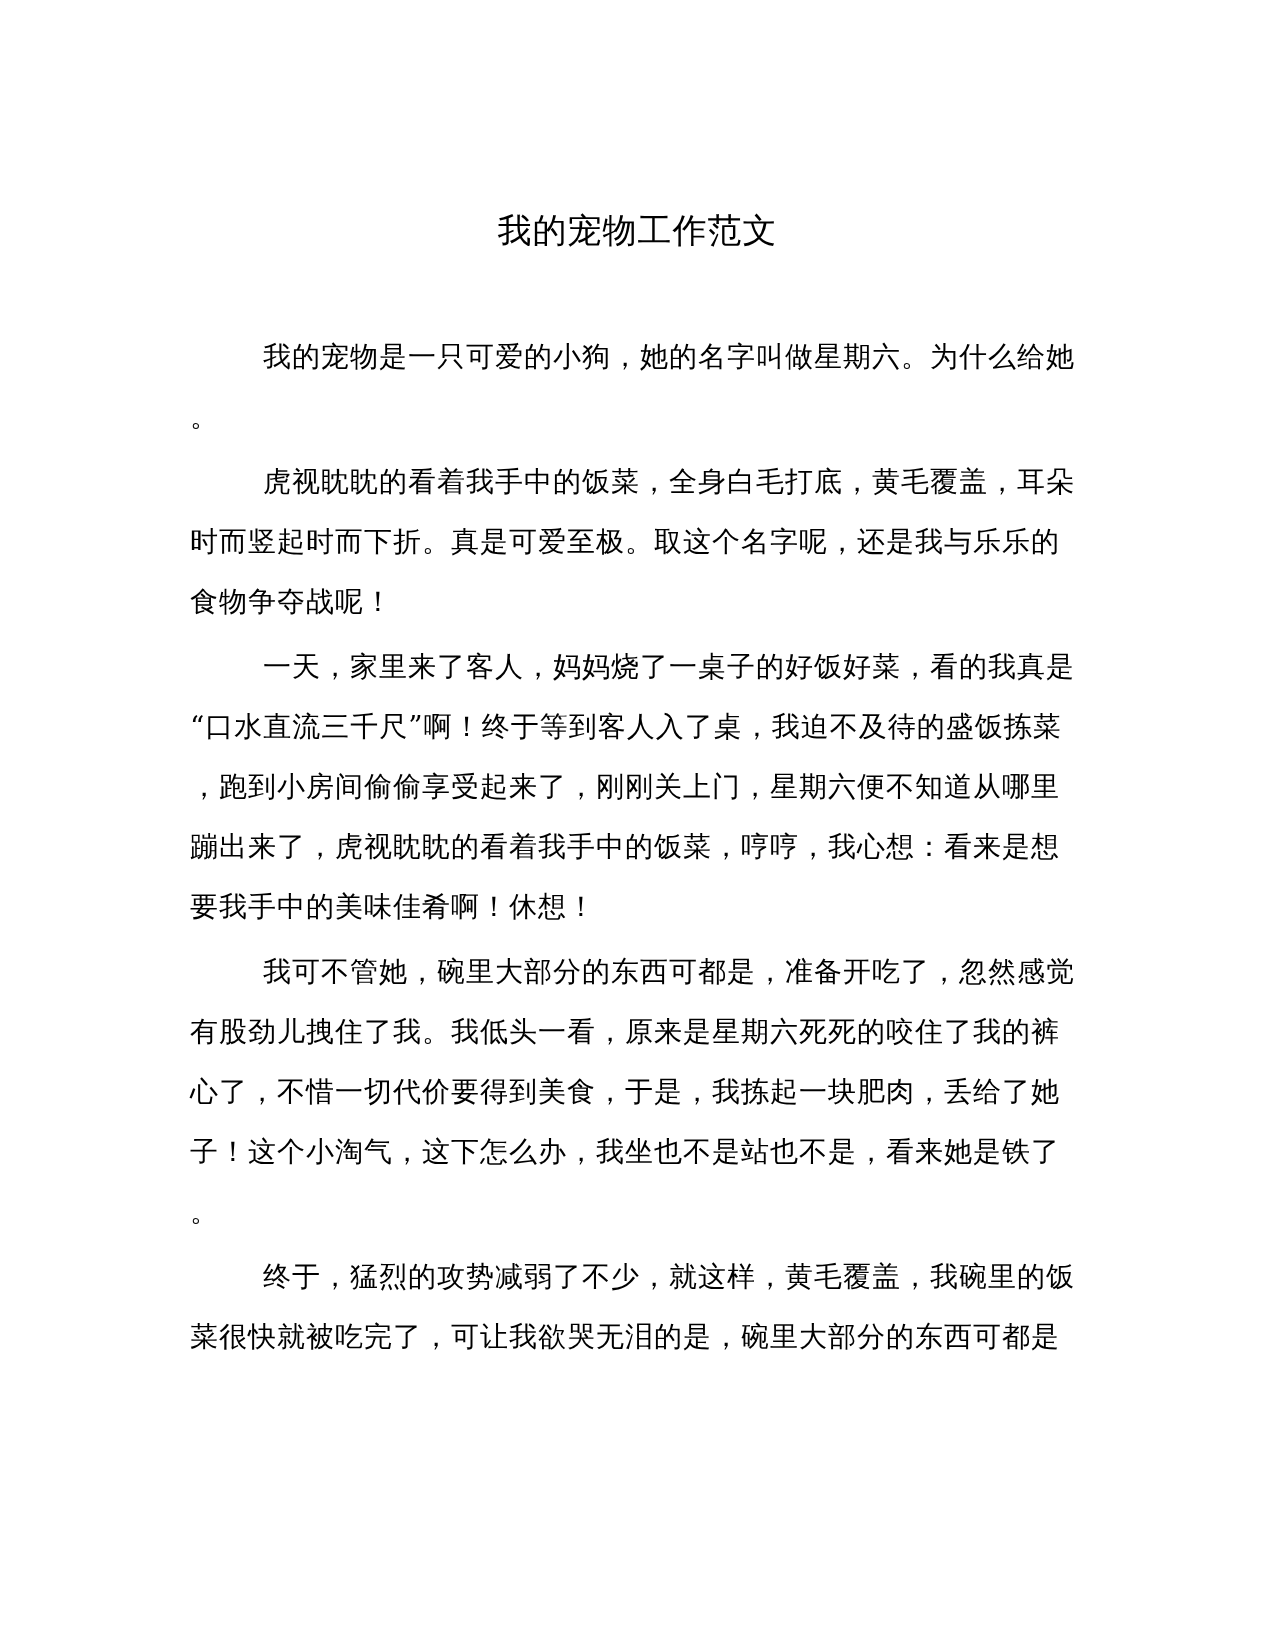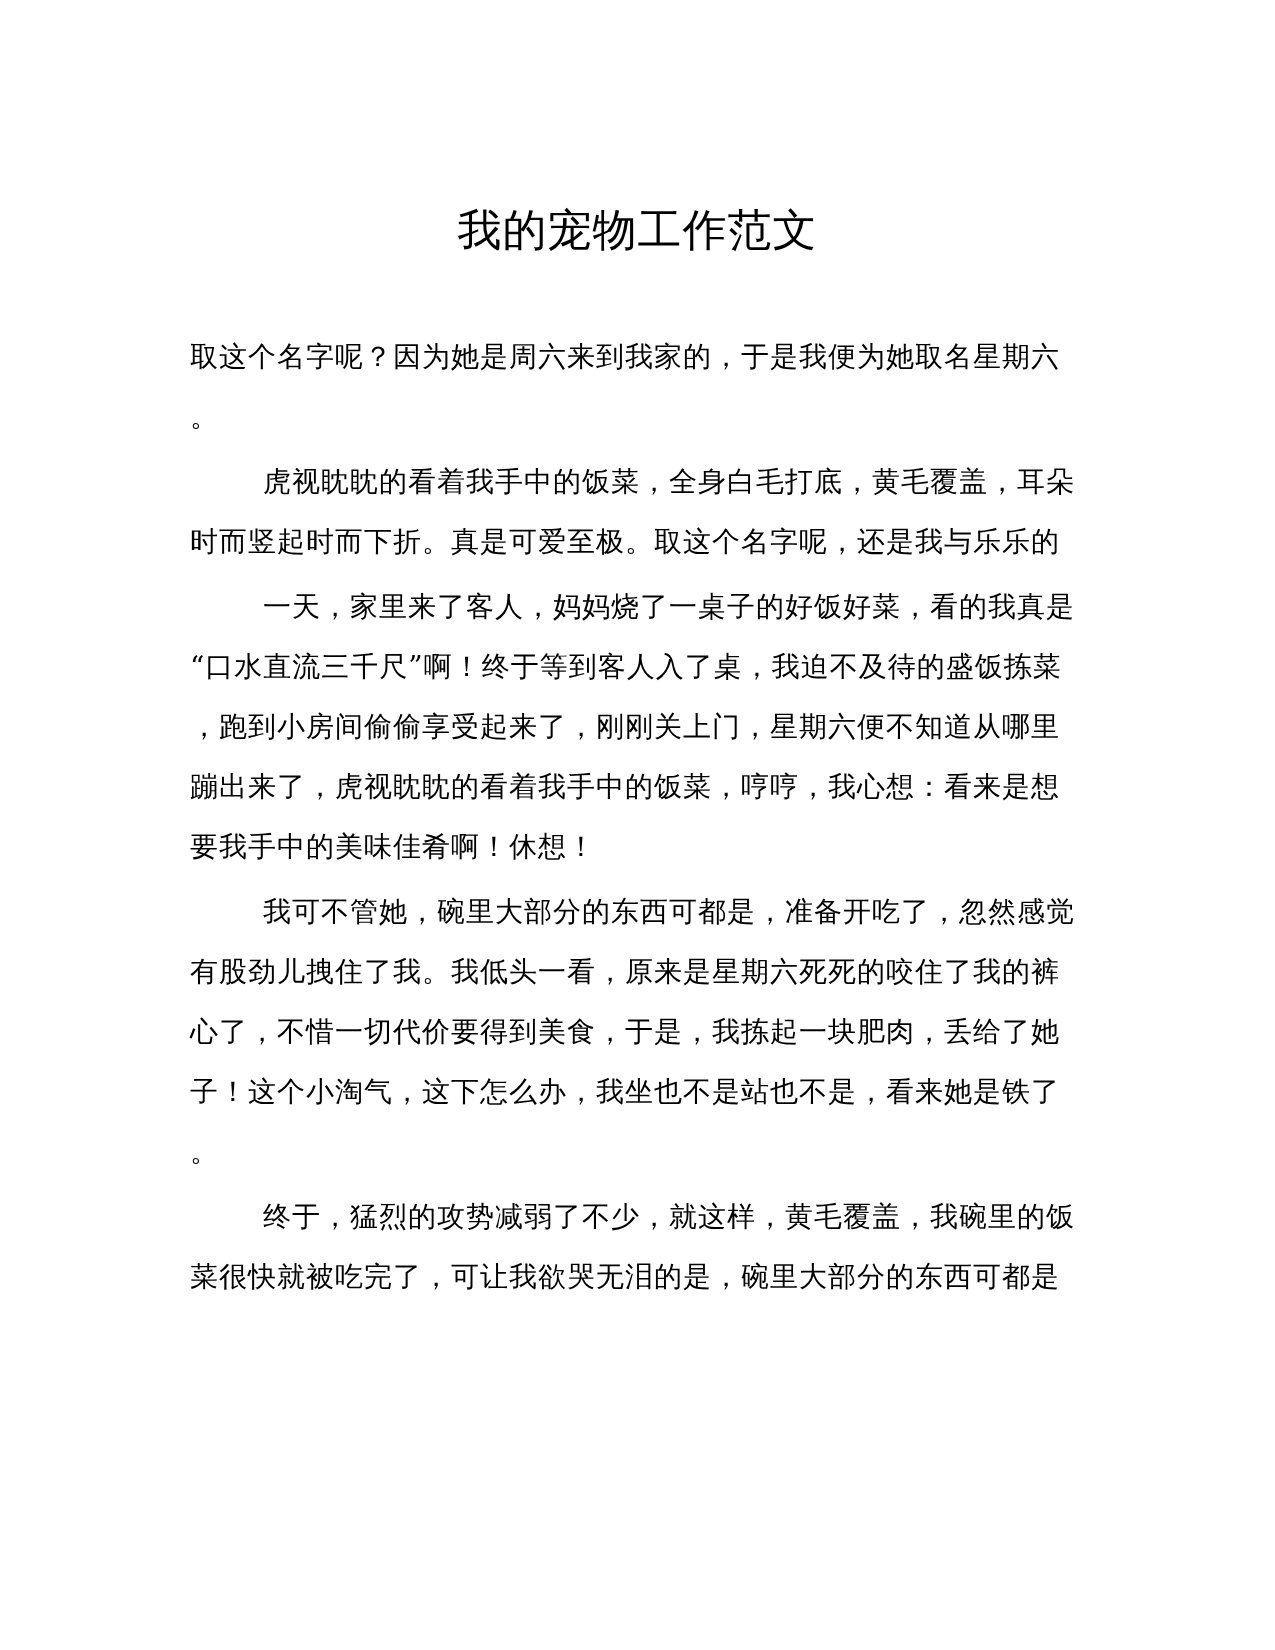--- a/index.html
+++ b/index.html
@@ -13,21 +13,21 @@
     height: 1650px;
     margin: 0 auto;
     background: #ffffff;
     overflow: hidden;
     color: #000000;
   }
   .doc-title {
     margin-top: 210px;
     text-align: center;
     font-family: "DejaVu Sans", "Liberation Sans", sans-serif;
-    font-size: 44px;
+    font-size: 34px;
     line-height: 40px;
     font-weight: 500;
     letter-spacing: 1px;
     color: #000000;
   }
   .doc-body {
     margin-top: 77px;
     margin-left: 190px;
     width: 888px;
     font-family: "DejaVu Serif", "Liberation Serif", serif;
@@ -48,26 +48,27 @@
     text-indent: 73px;
   }
 </style>
 </head>
 <body>
 
 <div class="page">
   <div class="doc-title">我的宠物工作范文</div>
   <div class="doc-body">
       <div class="para">
-        <div class="line">取这个名字呢？因为她是周六来到我家的，于是我便为她取名星期六</div>
+        <div class="line first">我的宠物是一只可爱的小狗，她的名字叫做星期六。为什么给她</div>
         <div class="line">。</div>
       </div>
       <div class="para">
         <div class="line first">虎视眈眈的看着我手中的饭菜，全身白毛打底，黄毛覆盖，耳朵</div>
         <div class="line">时而竖起时而下折。真是可爱至极。取这个名字呢，还是我与乐乐的</div>
+        <div class="line">食物争夺战呢！</div>
       </div>
       <div class="para">
         <div class="line first">一天，家里来了客人，妈妈烧了一桌子的好饭好菜，看的我真是</div>
         <div class="line">“口水直流三千尺”啊！终于等到客人入了桌，我迫不及待的盛饭拣菜</div>
         <div class="line">，跑到小房间偷偷享受起来了，刚刚关上门，星期六便不知道从哪里</div>
         <div class="line">蹦出来了，虎视眈眈的看着我手中的饭菜，哼哼，我心想：看来是想</div>
         <div class="line">要我手中的美味佳肴啊！休想！</div>
       </div>
       <div class="para">
         <div class="line first">我可不管她，碗里大部分的东西可都是，准备开吃了，忽然感觉</div>

